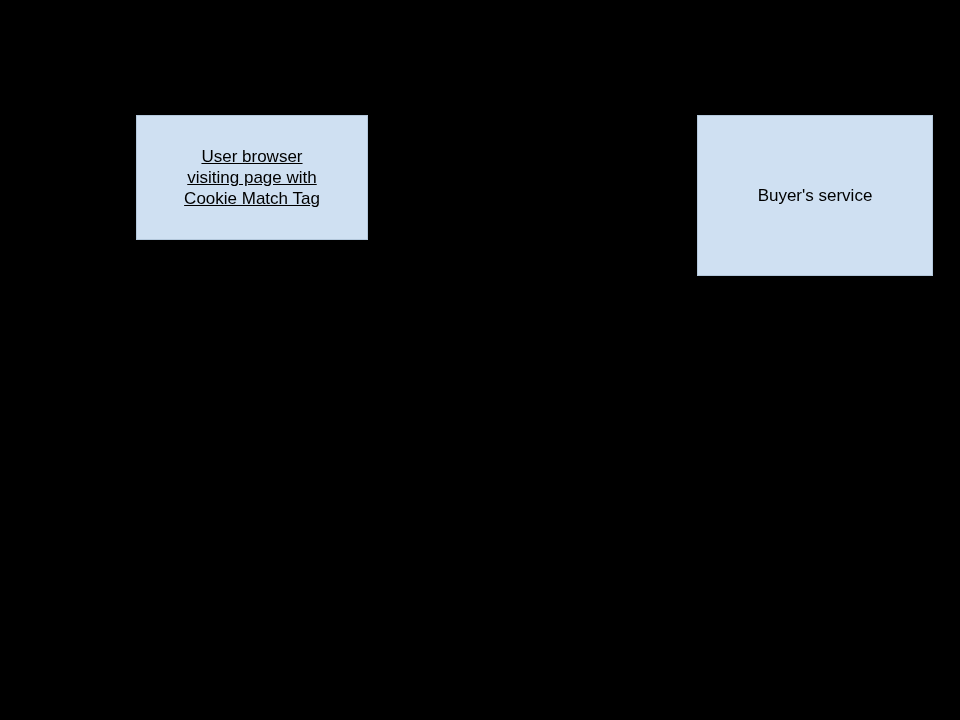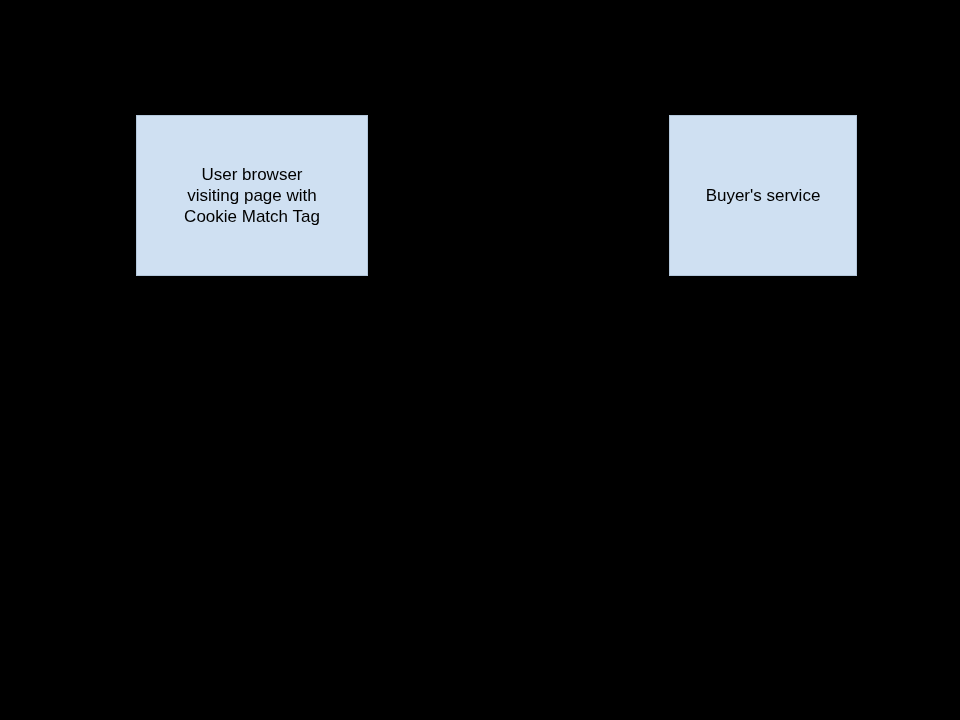--- a/index.html
+++ b/index.html
@@ -31,22 +31,22 @@
   .node-label {
     color: #000000;
     font-family: "Liberation Sans", sans-serif;
     font-size: 17px;
     line-height: 21px;
     font-weight: 400;
     white-space: pre-line;
     padding: 0 6px;
   }
   
-  #node-user-browser  { left: 136px; top: 115px;  width: 232px; height: 161px; }
-  #node-buyers-service{ left: 669px; top: 115px;  width: 188px; height: 161px; }
+  #node-user-browser  { left: 136px; top: 115px;  width: 232px; height: 125px; text-decoration: underline; }
+  #node-buyers-service{ left: 697px; top: 115px;  width: 236px; height: 161px; }
   #node-google-cms    { left: 140px; top: 492px;  width: 232px; height: 161px; }
 </style>
 </head>
 <body>
 
 <div id="canvas">
 
   <div class="node" id="node-user-browser">
     <span class="node-label">User browser
 visiting page with

